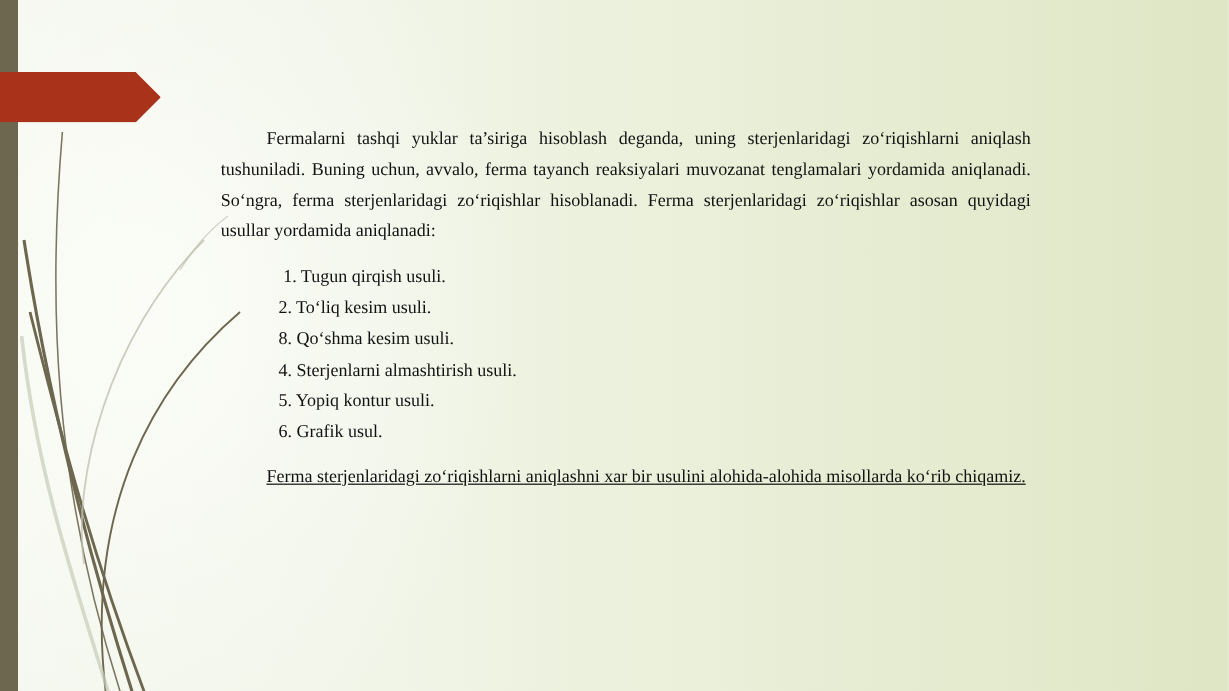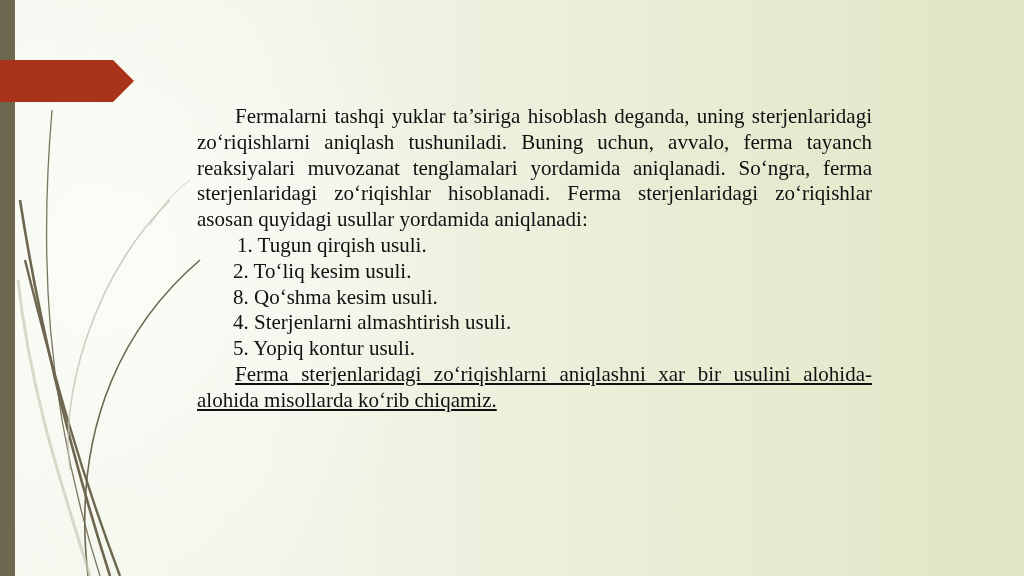--- a/index.html
+++ b/index.html
@@ -17,25 +17,25 @@
       position: absolute; left: 0; top: 0; width: 15px; height: 576px;
       background: #6e6750;
     }
     .arrow-banner {
       position: absolute; left: 0; top: 60px; width: 134px; height: 42px;
       background: #a9331a;
       clip-path: polygon(0 0, 113px 0, 134px 21px, 113px 42px, 0 42px);
     }
     .curves { position: absolute; left: 0; top: 0; }
     .content {
-      position: absolute; left: 197px; top: 104px; width: 675px;
-      font-size: 21px; line-height: 25.8px; color: #111;
+      position: absolute; left: 184px; top: 104px; width: 675px;
+      font-size: 15px; line-height: 25.8px; color: #111;
     }
     .para { text-align: justify; text-indent: 38px; margin: 0; }
-    .list { margin: 0; padding: 0; list-style: none; }
+    .list { margin: 12px; padding: 0; list-style: none; }
     .list li { padding-left: 36px; margin: 0; }
     .list li:first-child { padding-left: 40px; }
     .last-para { text-align: justify; text-align-last: left; text-indent: 38px; margin: 0; text-decoration: underline; }
   </style>
 </head>
 <body>
 
 <div class="glow"></div>
 <div class="left-bar"></div>
 
@@ -52,15 +52,16 @@
 <div class="arrow-banner"></div>
 
 <div class="content">
   <p class="para">Fermalarni tashqi yuklar ta’siriga hisoblash deganda, uning sterjenlaridagi zo‘riqishlarni aniqlash tushuniladi. Buning uchun, avvalo, ferma tayanch reaksiyalari muvozanat tenglamalari yordamida aniqlanadi. So‘ngra, ferma sterjenlaridagi zo‘riqishlar hisoblanadi. Ferma sterjenlaridagi zo‘riqishlar asosan quyidagi usullar yordamida aniqlanadi:</p>
   <ul class="list">
     <li>1. Tugun qirqish usuli.</li>
     <li>2. To‘liq kesim usuli.</li>
     <li>8. Qo‘shma kesim usuli.</li>
     <li>4. Sterjenlarni almashtirish usuli.</li>
     <li>5. Yopiq kontur usuli.</li>
+    <li>6. Grafik usul.</li>
   </ul>
   <p class="last-para">Ferma sterjenlaridagi zo‘riqishlarni aniqlashni xar bir usulini alohida-alohida misollarda ko‘rib chiqamiz.</p>
 </div>
 
 </body></html>

